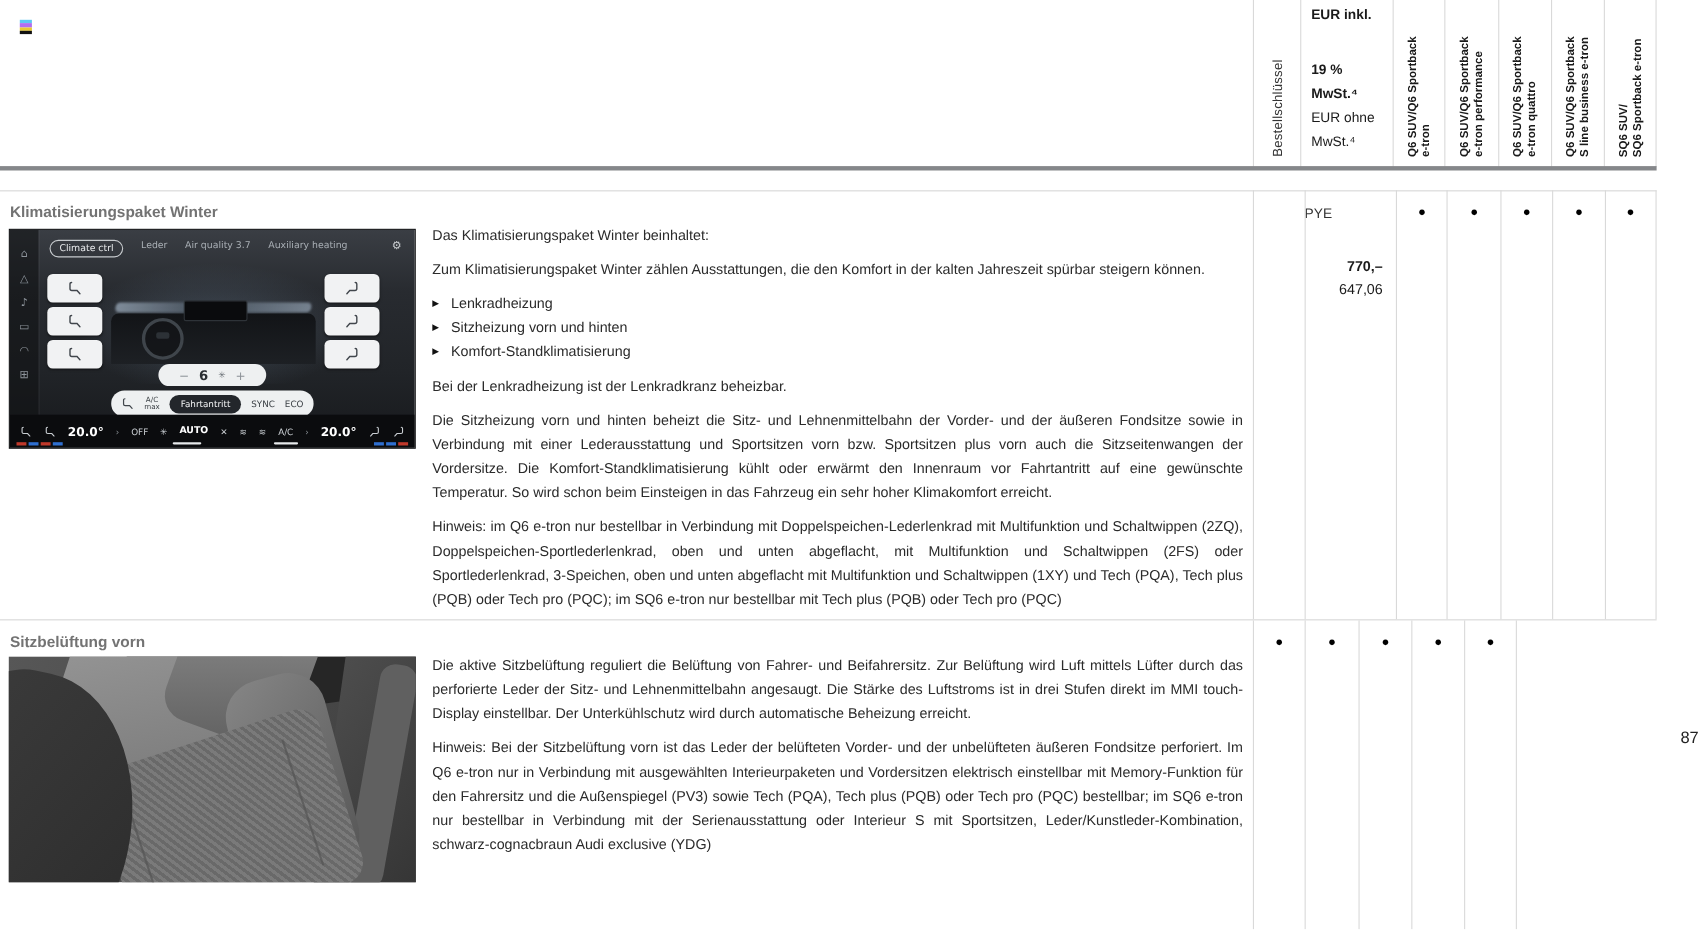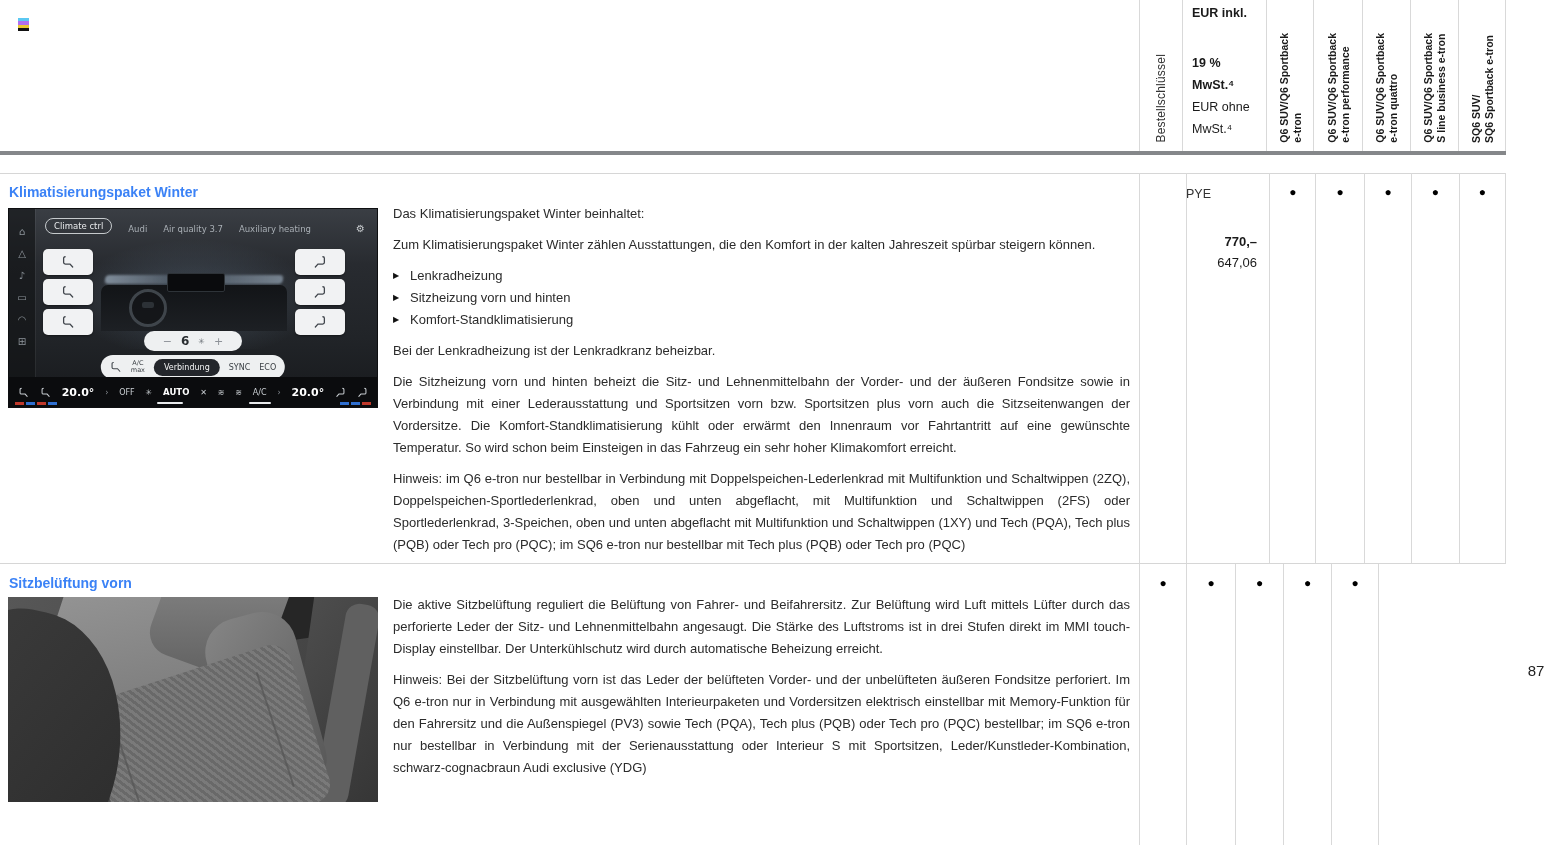--- a/index.html
+++ b/index.html
@@ -32,38 +32,38 @@
 
   .price-head{display:flex;flex-direction:column;justify-content:flex-end;padding:0 0 12px 9px;font-size:12.5px;line-height:22px;color:#1a1a1a;}
   .price-head .b{font-weight:bold;margin-top:28px;}
 
   .code-cell{text-align:center;padding-top:14px;font-size:12.5px;color:#333;padding-left:46px;}
   .price-cell{text-align:right;padding:14px 12px 0 0;font-size:13px;line-height:21px;color:#1a1a1a;}
   .price-cell .b{font-weight:bold;margin-top:44px;}
   .dot-cell{text-align:center;padding-top:12px;font-size:12px;color:#000;}
 
   
-  .opt-title{position:absolute;left:9px;font-size:14px;font-weight:bold;color:#3b82f6;}
+  .opt-title{position:absolute;left:9px;font-size:14px;font-weight:bold;color:#737373;}
   .txtcol{position:absolute;left:393px;width:737px;font-size:13px;line-height:22px;text-align:justify;color:#2b2b2b;}
   .txtcol p{margin:0 0 9px 0;}
   .txtcol p:last-child{margin-bottom:0;}
   .blist{margin:0 0 9px 0;padding:0;list-style:none;}
   .blist li{position:relative;padding-left:17px;line-height:22px;}
   .blt{position:absolute;left:0;top:0;font-size:8px;color:#111;}
 
   
   .ci{position:absolute;left:8px;top:208px;width:370px;height:200px;box-sizing:border-box;
       background:linear-gradient(180deg,#3a3e44 0%,#282b30 28%,#212428 65%,#17191c 100%);
       border:1px solid #0e0f11;overflow:hidden;font-family:"DejaVu Sans",sans-serif;}
   .ci-glowbg{position:absolute;left:60px;top:30px;width:250px;height:110px;
       background:radial-gradient(ellipse at 50% 55%,rgba(140,170,200,.25),rgba(0,0,0,0) 70%);}
   .ci-side{position:absolute;left:0;top:0;bottom:30px;width:26px;background:rgba(16,18,20,.6);
       display:flex;flex-direction:column;align-items:center;padding-top:18px;gap:12px;
       color:#8d949b;font-size:10px;line-height:10px;}
-  .ci-tabs{position:absolute;left:36px;right:12px;top:9px;display:flex;align-items:flex-end;gap:16px;
+  .ci-tabs{position:absolute;left:36px;right:12px;top:9px;display:flex;align-items:flex-start;gap:16px;
       font-size:8.5px;color:#a9afb5;white-space:nowrap;}
   .ci-tab-pill{border:1px solid #c6cacd;border-radius:9px;padding:2px 8px;color:#e8eaec;}
   .ci-gear{margin-left:auto;font-size:10px;color:#c6cacd;}
   .ci-btn{position:absolute;width:50px;height:26px;background:#f1f2f3;border-radius:5px;
       display:flex;align-items:center;justify-content:center;color:#41464c;box-shadow:0 1px 2px rgba(0,0,0,.4);}
   .ci-dash{position:absolute;left:92px;top:38px;width:186px;height:84px;}
   .ci-dashtop{position:absolute;left:4px;right:4px;top:28px;height:9px;border-radius:4px;transform:skewX(-8deg);
       background:linear-gradient(90deg,rgba(195,215,235,.55),rgba(120,140,160,.2) 45%,rgba(190,210,230,.5));filter:blur(1px);}
   .ci-dashbody{position:absolute;left:0;right:0;top:38px;height:46px;border-radius:7px 7px 0 0;
       background:linear-gradient(180deg,#121417,#1d2024);}
@@ -174,21 +174,21 @@
       <span>⌂</span>
       <span>△</span>
       <span>♪</span>
       <span>▭</span>
       <span>◠</span>
       <span>⊞</span>
     </div>
     <div class="ci-bezel"></div>
     <div class="ci-tabs">
       <span class="ci-tab-pill">Climate ctrl</span>
-      <span>Audi</span>
+      <span>Leder</span>
       <span>Air quality 3.7</span>
       <span>Auxiliary heating</span>
       <span class="ci-gear">⚙</span>
     </div>
 
     <div class="ci-dash">
       <div class="ci-dashtop"></div>
       <div class="ci-dashbody"></div>
       <div class="ci-cluster"></div>
       <div class="ci-wheel">
@@ -235,21 +235,21 @@
     </div>
 
     <div class="ci-modes">
       <svg width="12" height="12" viewBox="0 0 24 24" style="color:#41464c">
           <path d="M7 3 Q4.5 3 4.5 5.5 L4.5 13 Q4.5 15.5 7.5 15.5 L15.5 15.5 L20 20.5" fill="none" stroke="currentColor" stroke-width="2.2" stroke-linecap="round"></path>
         </svg>
       <span class="ci-acmax">
         <span>A/C</span>
         <span>max</span>
       </span>
-      <span class="ci-selected">Verbindung</span>
+      <span class="ci-selected">Fahrtantritt</span>
       <span>SYNC</span>
       <span>ECO</span>
     </div>
 
     <div class="ci-bottom">
       <svg width="11" height="11" viewBox="0 0 24 24">
           <path d="M7 3 Q4.5 3 4.5 5.5 L4.5 13 Q4.5 15.5 7.5 15.5 L15.5 15.5 L20 20.5" fill="none" stroke="currentColor" stroke-width="2.2" stroke-linecap="round"></path>
         </svg>
       <svg width="11" height="11" viewBox="0 0 24 24">
           <path d="M7 3 Q4.5 3 4.5 5.5 L4.5 13 Q4.5 15.5 7.5 15.5 L15.5 15.5 L20 20.5" fill="none" stroke="currentColor" stroke-width="2.2" stroke-linecap="round"></path>

